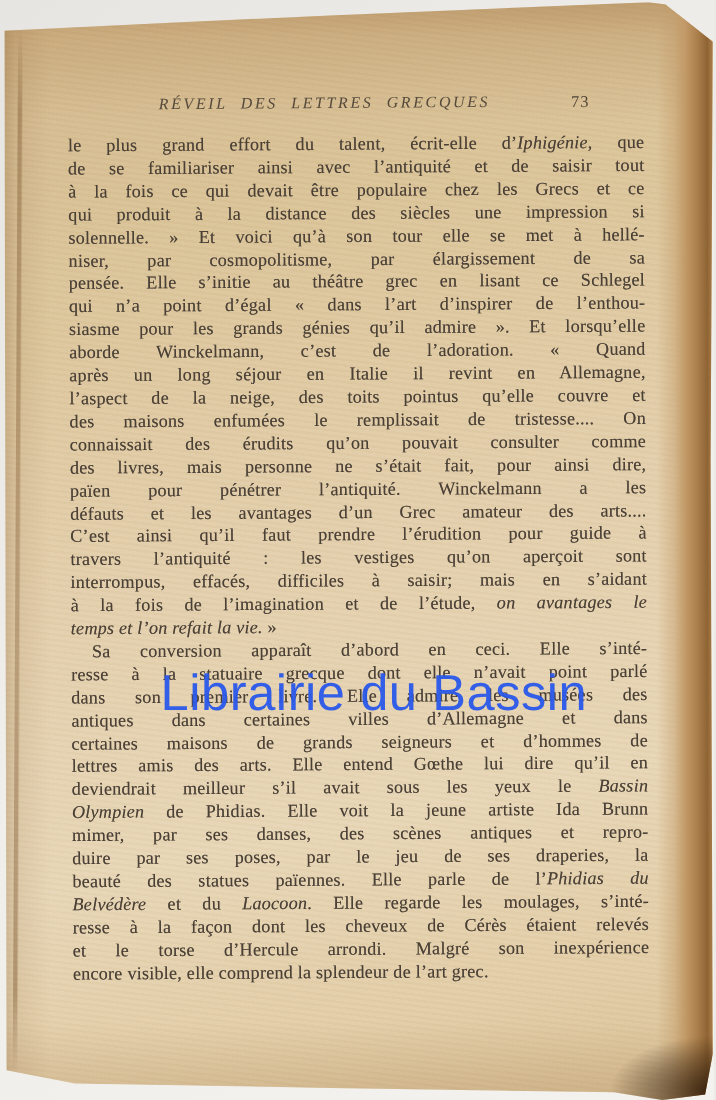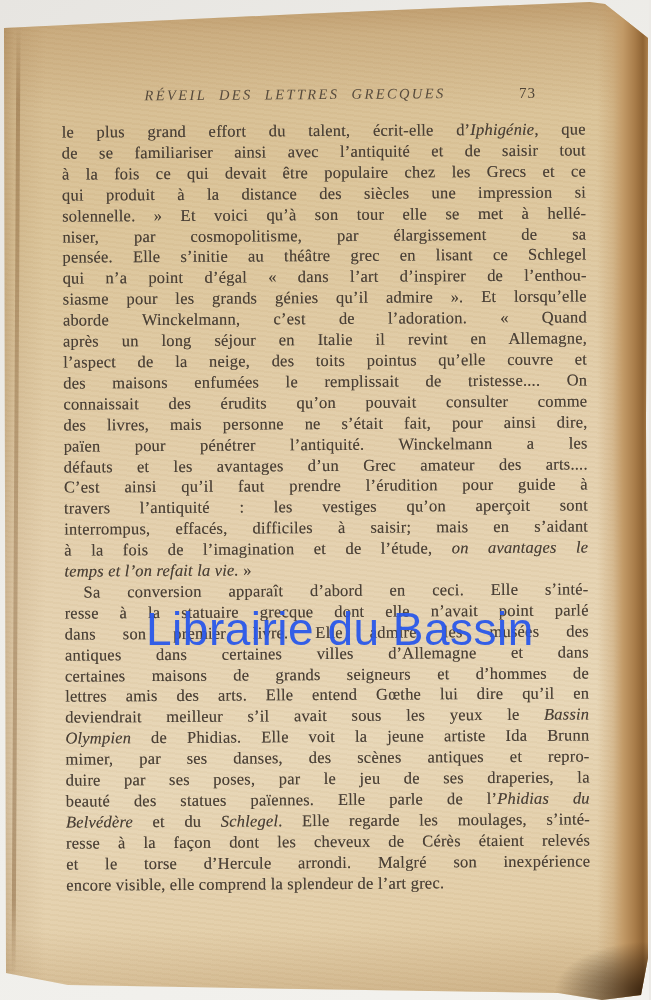--- a/index.html
+++ b/index.html
@@ -133,21 +133,21 @@
         <div class="text-line"><span>resse à la statuaire grecque dont elle n’avait point parlé</span></div>
         <div class="text-line"><span>dans son premier livre. Elle admire les musées des</span></div>
         <div class="text-line"><span>antiques dans certaines villes d’Allemagne et dans</span></div>
         <div class="text-line"><span>certaines maisons de grands seigneurs et d’hommes de</span></div>
         <div class="text-line"><span>lettres amis des arts. Elle entend Gœthe lui dire qu’il en</span></div>
         <div class="text-line"><span>deviendrait meilleur s’il avait sous les yeux le </span><em>Bassin</em></div>
         <div class="text-line"><em>Olympien</em><span> de Phidias. Elle voit la jeune artiste Ida Brunn</span></div>
         <div class="text-line"><span>mimer, par ses danses, des scènes antiques et repro-</span></div>
         <div class="text-line"><span>duire par ses poses, par le jeu de ses draperies, la</span></div>
         <div class="text-line"><span>beauté des statues païennes. Elle parle de l’</span><em>Phidias du</em></div>
-        <div class="text-line"><em>Belvédère</em><span> et du </span><em>Schlegel</em><span>. Elle regarde les moulages, s’inté-</span></div>
+        <div class="text-line"><em>Belvédère</em><span> et du </span><em>Laocoon</em><span>. Elle regarde les moulages, s’inté-</span></div>
         <div class="text-line"><span>resse à la façon dont les cheveux de Cérès étaient relevés</span></div>
         <div class="text-line"><span>et le torse d’Hercule arrondi. Malgré son inexpérience</span></div>
         <div class="text-line para-end"><span>encore visible, elle comprend la splendeur de l’art grec.</span></div>
       </div>
 
     <div class="watermark">Librairie du Bassin</div>
   </div>
 </div>
 
 </body></html>

